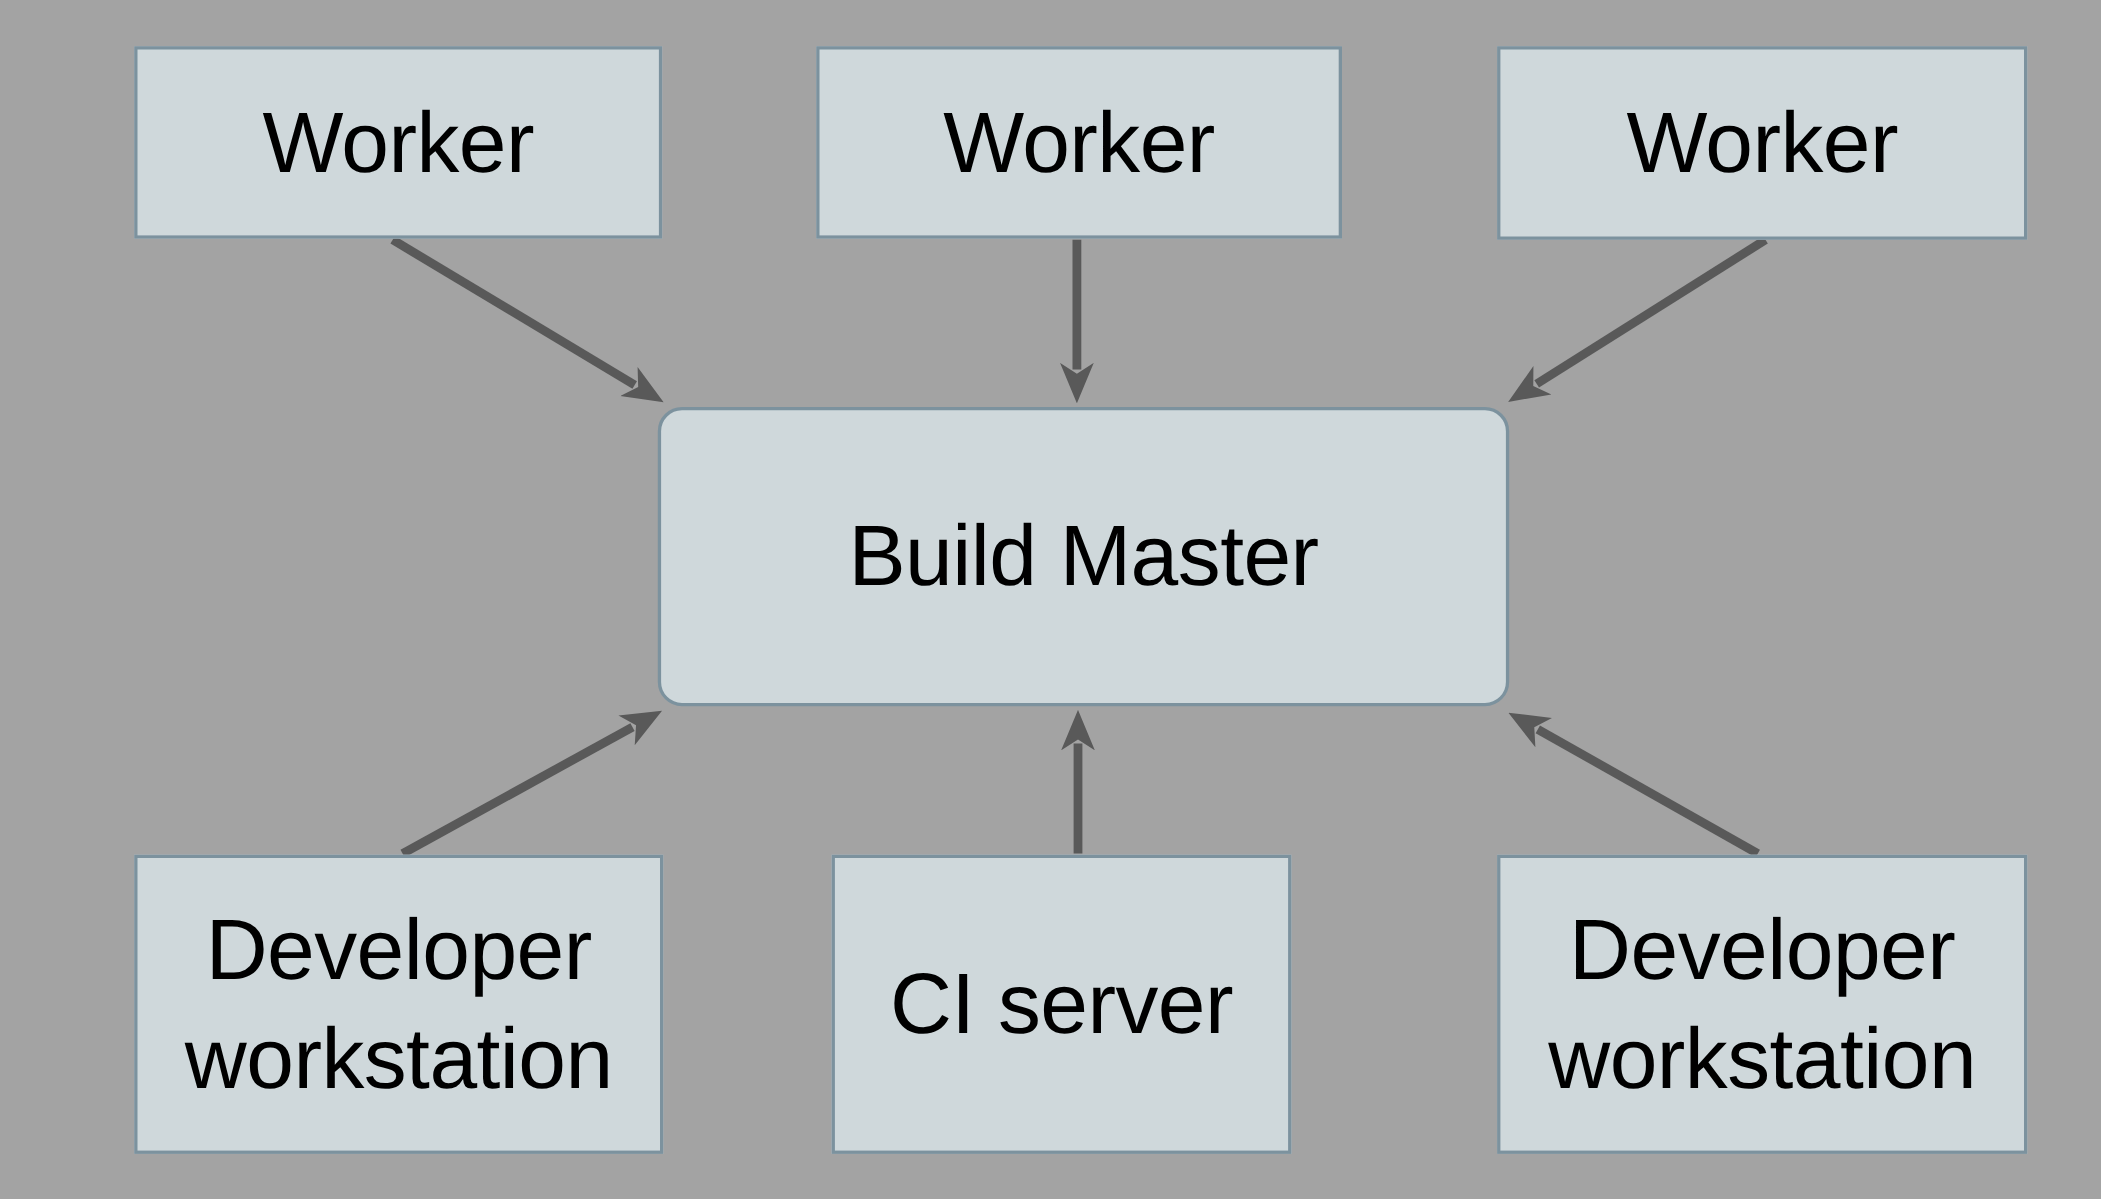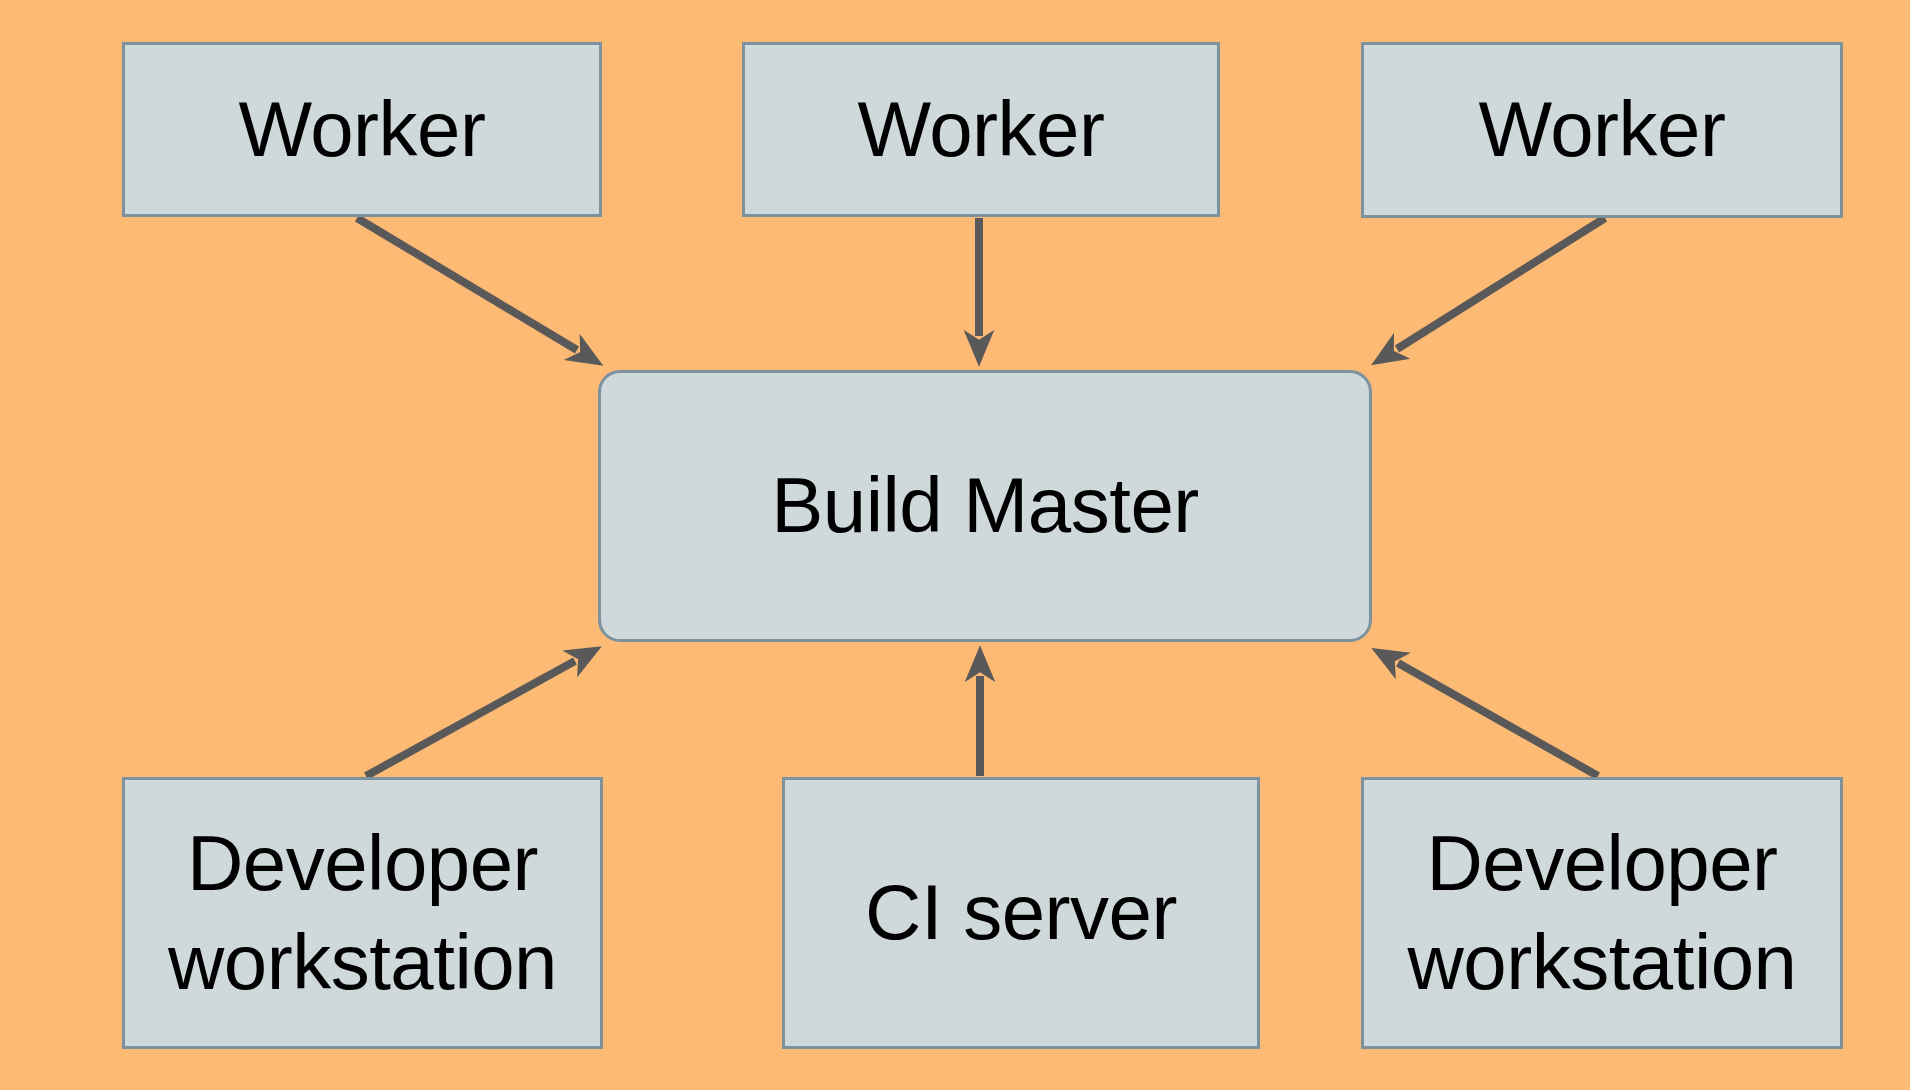--- a/index.html
+++ b/index.html
@@ -4,21 +4,21 @@
 <style>
   html, body {
     margin: 0;
     padding: 0;
     background: #ffffff;
   }
   .canvas {
     position: relative;
     width: 1910px;
     height: 1090px;
-    background: #fdba74;
+    background: #a3a3a3;
     overflow: hidden;
     font-family: "Liberation Sans", sans-serif;
   }
   .edges {
     position: absolute;
     left: 0;
     top: 0;
     width: 1910px;
     height: 1090px;
     pointer-events: none;
@@ -38,21 +38,21 @@
     letter-spacing: -0.5px;
   }
   .node span { display: block; }
 
   
   .worker-1        { left: 122px;  top: 42px;  width: 480px; height: 175px; }
   .worker-2        { left: 742px;  top: 42px;  width: 478px; height: 175px; }
   .worker-3        { left: 1361px; top: 42px;  width: 482px; height: 176px; }
   .build-master    { left: 598px;  top: 370px; width: 774px; height: 272px; border-radius: 22px; }
   .dev-left        { left: 122px;  top: 777px; width: 481px; height: 272px; }
-  .ci-server       { left: 782px;  top: 777px; width: 478px; height: 272px; }
+  .ci-server       { left: 756px;  top: 777px; width: 418px; height: 272px; }
   .dev-right       { left: 1361px; top: 777px; width: 482px; height: 272px; }
 </style>
 </head>
 <body>
 
 <div class="canvas">
 
   <svg class="edges" viewBox="0 0 1910 1090" xmlns="http://www.w3.org/2000/svg">
     <defs>
       <marker id="stealth" viewBox="0 0 12 10" refX="2" refY="5" markerWidth="4.6" markerHeight="4.6" orient="auto" markerUnits="strokeWidth">

